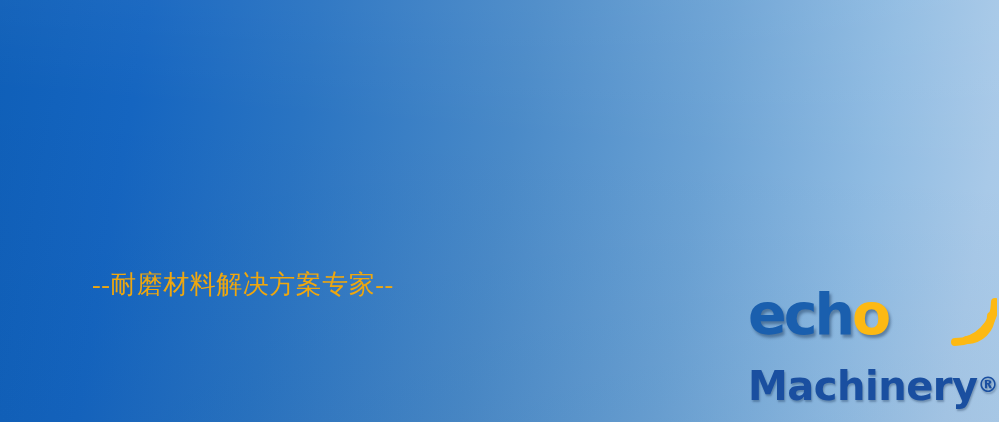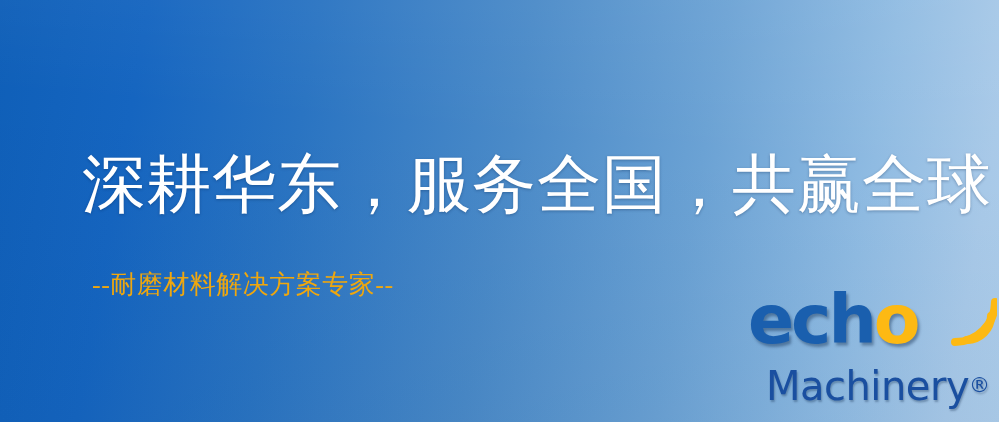--- a/index.html
+++ b/index.html
@@ -71,21 +71,21 @@
     position: relative;
     width: 255px;
     height: 126px;
   }
   .logo-word {
     position: absolute;
     left: 4px;
     top: -10px;
     font-family: "DejaVu Sans", "Liberation Sans", sans-serif;
     font-weight: bold;
-    font-size: 68px;
+    font-size: 57px;
     letter-spacing: -3px;
     line-height: 1;
     color: #1a5fae;
     text-shadow: 2px 3px 3px rgba(0,25,60,0.38);
   }
   .logo-word .gold-o {
     color: #fdb913;
     text-shadow: 2px 3px 3px rgba(0,25,60,0.38);
   }
   #logo-waves {
@@ -93,43 +93,41 @@
     right: 2px;
     top: 0px;
     width: 62px;
     height: 62px;
   }
   .logo-sub {
     position: absolute;
     left: 4px;
     top: 70px;
     font-family: "DejaVu Sans", "Liberation Sans", sans-serif;
-    font-weight: normal;
+    font-weight: bold;
     font-size: 40px;
     letter-spacing: -0.5px;
     line-height: 1;
     color: #1a4fa0;
     text-shadow: 1px 2px 2px rgba(0,25,60,0.30);
     white-space: nowrap;
-    margin-left: 18px;
   }
   .logo-sub .reg {
     font-size: 21px;
     vertical-align: 8px;
     letter-spacing: 0;
   }
 </style>
 </head>
 <body>
 
 <div id="banner">
 
   <div id="sheen"></div>
 
-  <div id="headline">深耕华东，服务全国，共赢全球</div>
 
   <div id="subtitle">--耐磨材料解决方案专家--</div>
 
   <div id="logo">
     <div id="logo-mark">
 
       <div class="logo-word"><span>ech</span><span class="gold-o">o</span></div>
 
       <svg id="logo-waves" viewBox="0 0 62 62">
         <g fill="none" stroke="#fdb913" stroke-width="8" stroke-linecap="round">

